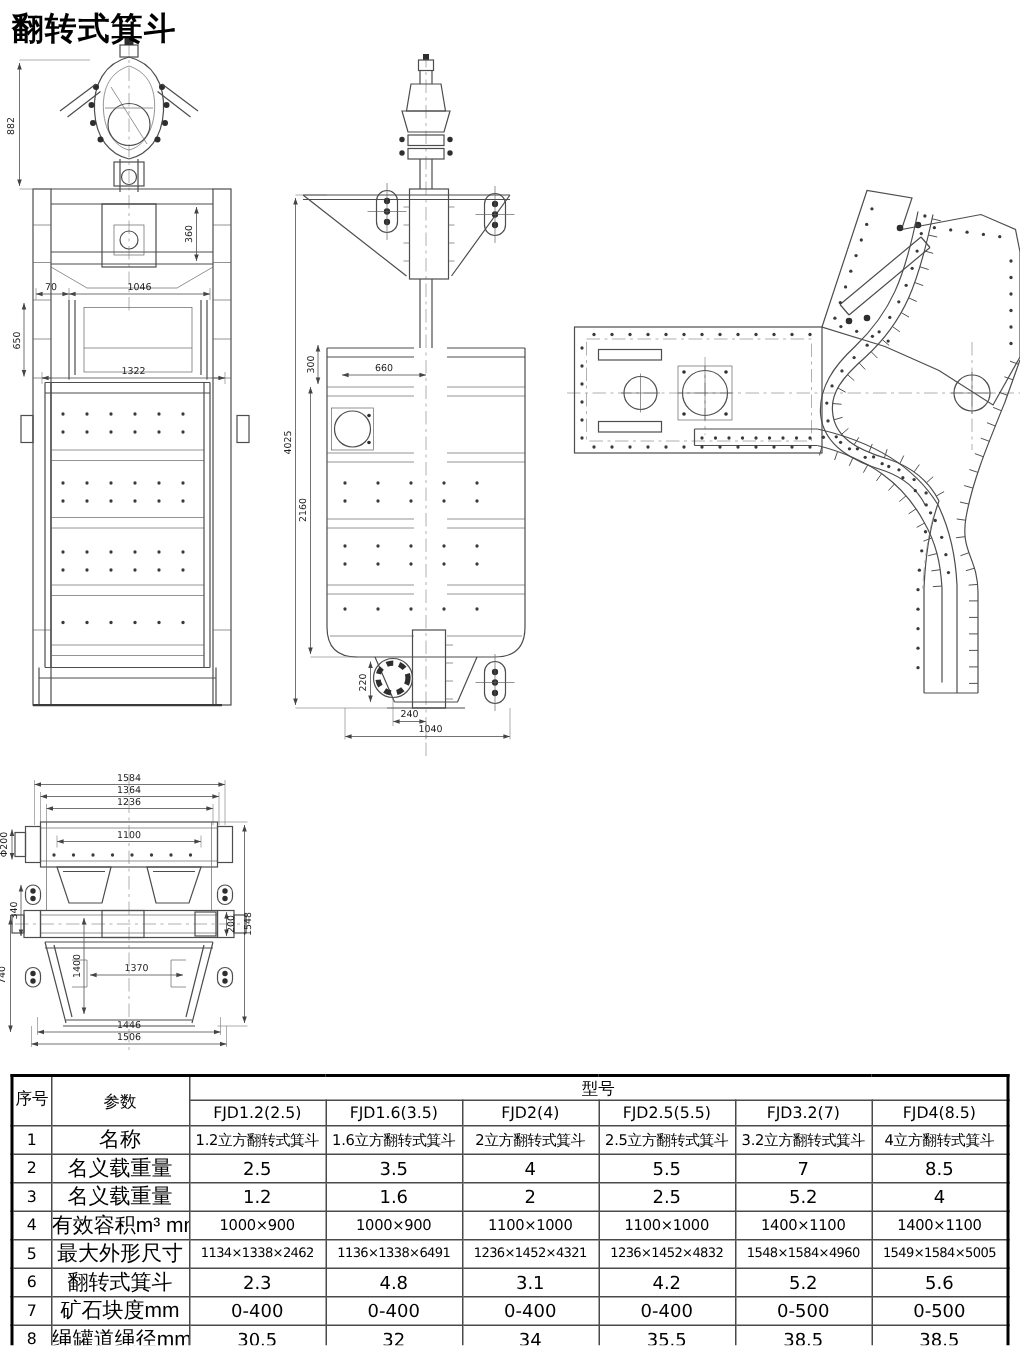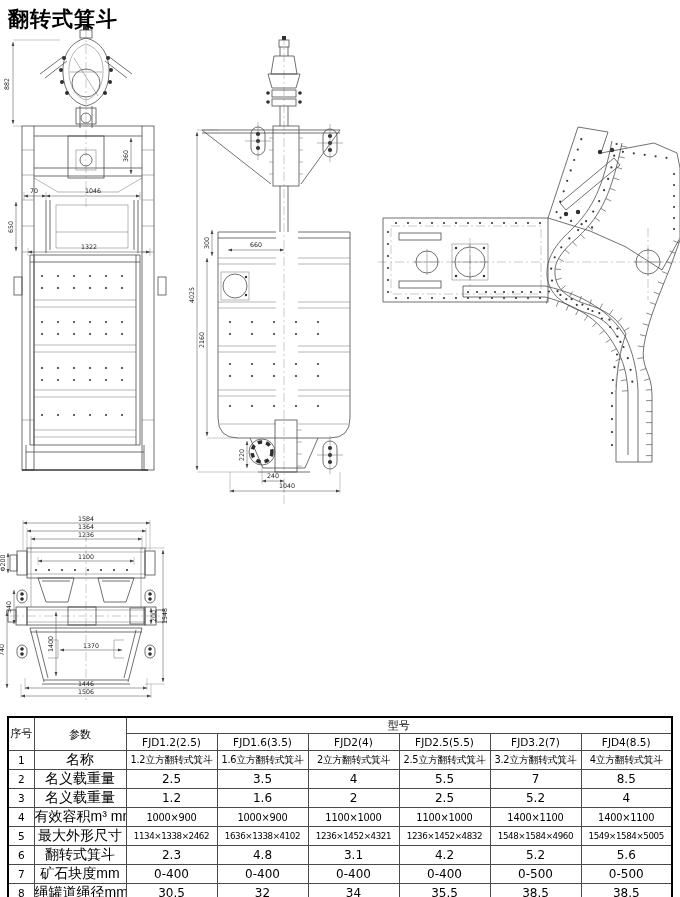--- a/index.html
+++ b/index.html
@@ -682,21 +682,21 @@
           <td class="v s">1000×900</td>
           <td class="v s">1100×1000</td>
           <td class="v s">1100×1000</td>
           <td class="v s">1400×1100</td>
           <td class="v s">1400×1100</td>
         </tr>
         <tr>
           <td class="no">5</td>
           <td class="param">最大外形尺寸</td>
           <td class="v xs">1134×1338×2462</td>
-          <td class="v xs">1636×1338×4102</td>
+          <td class="v xs">1136×1338×6491</td>
           <td class="v xs">1236×1452×4321</td>
           <td class="v xs">1236×1452×4832</td>
           <td class="v xs">1548×1584×4960</td>
           <td class="v xs">1549×1584×5005</td>
         </tr>
         <tr>
           <td class="no">6</td>
           <td class="param">翻转式箕斗</td>
           <td class="v">2.3</td>
           <td class="v">4.8</td>

